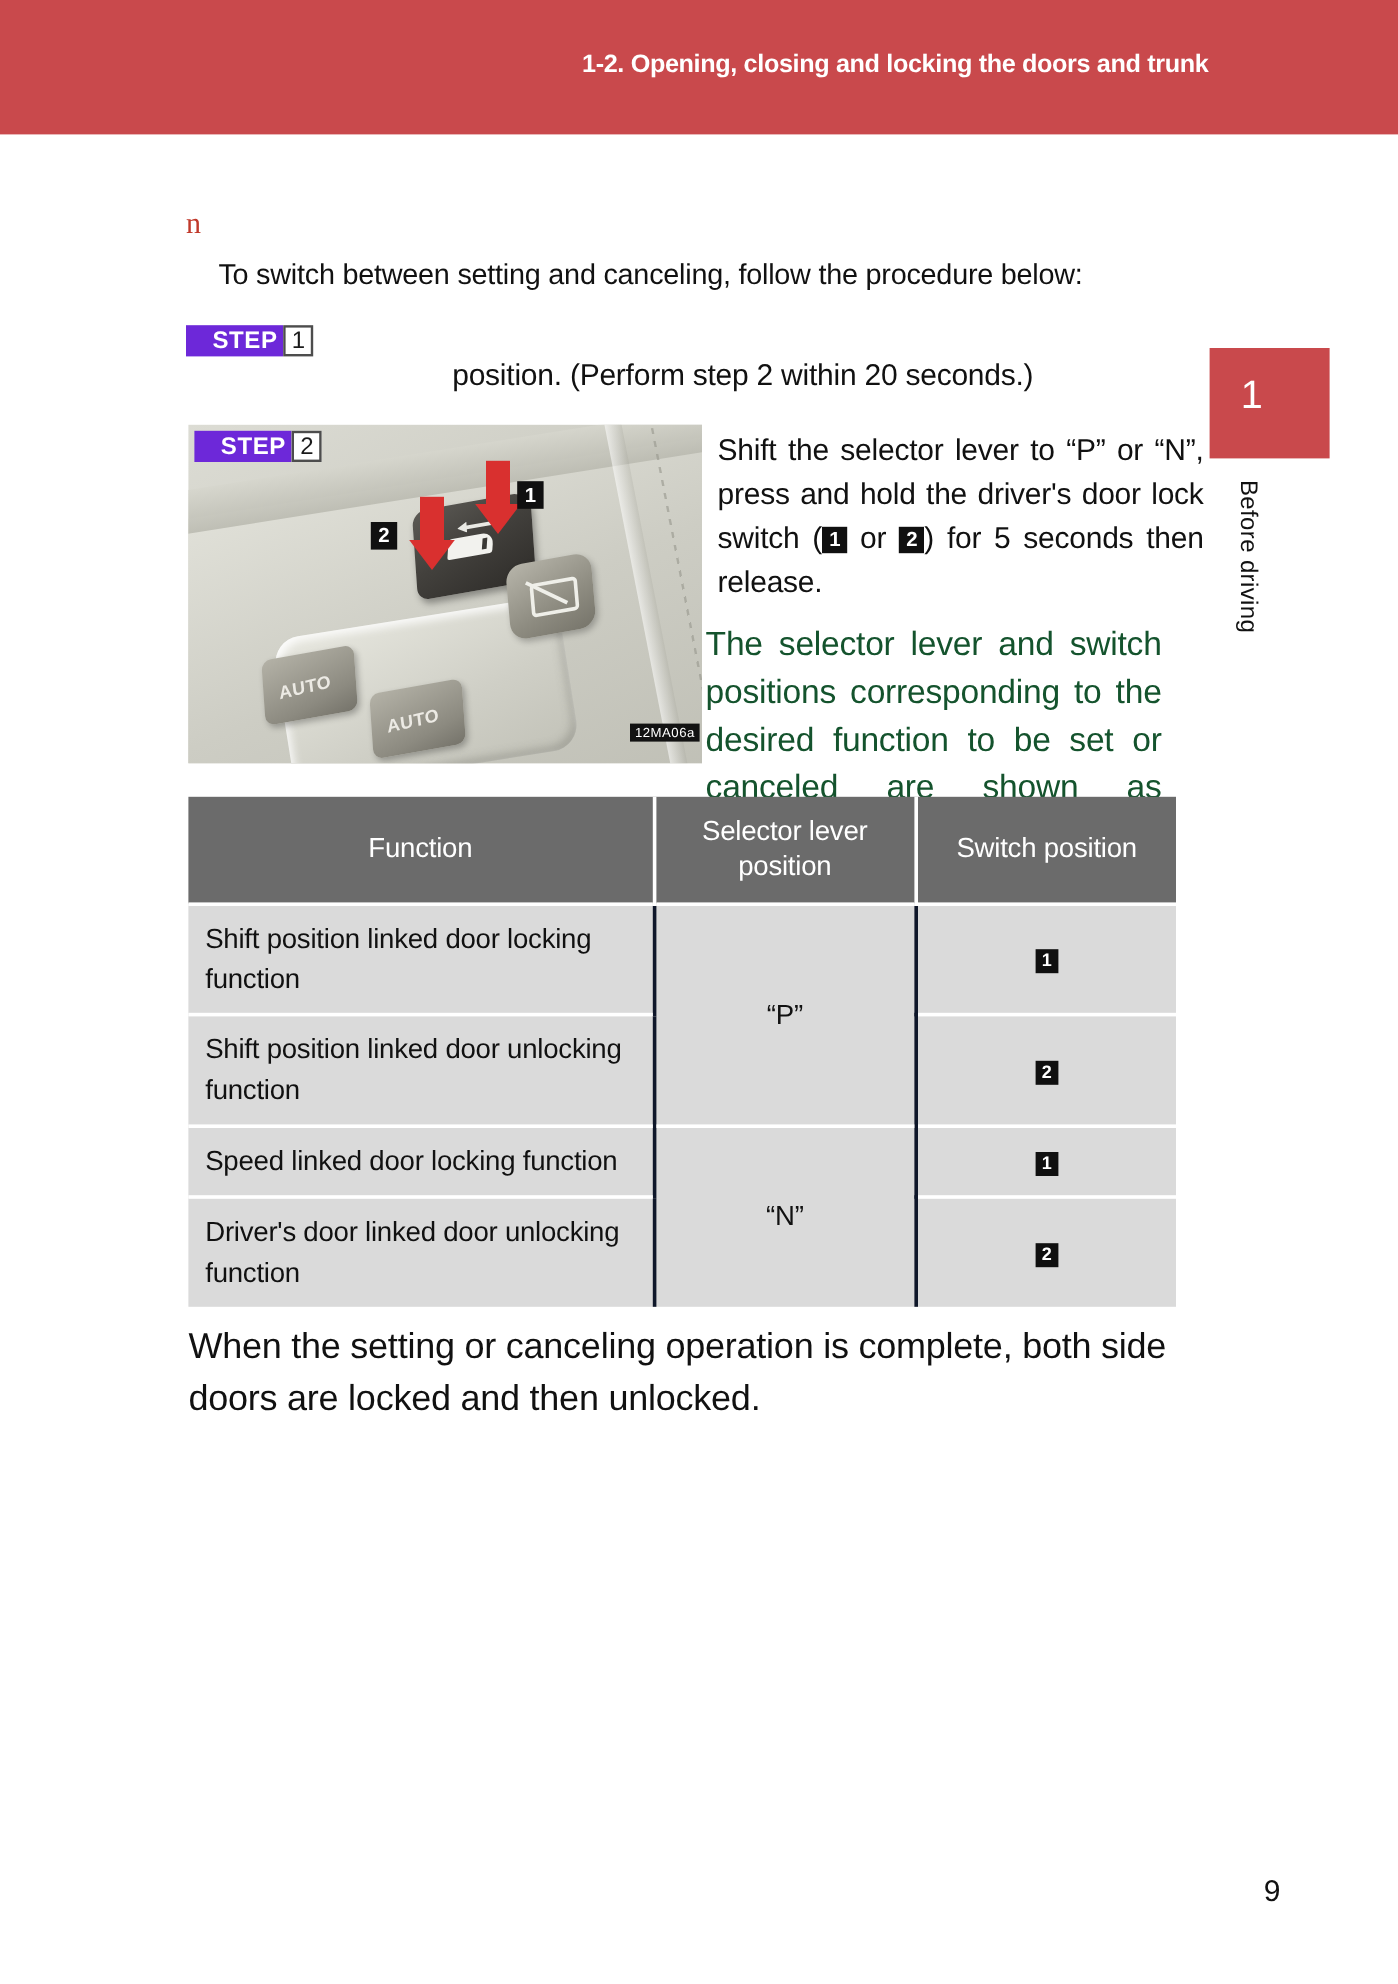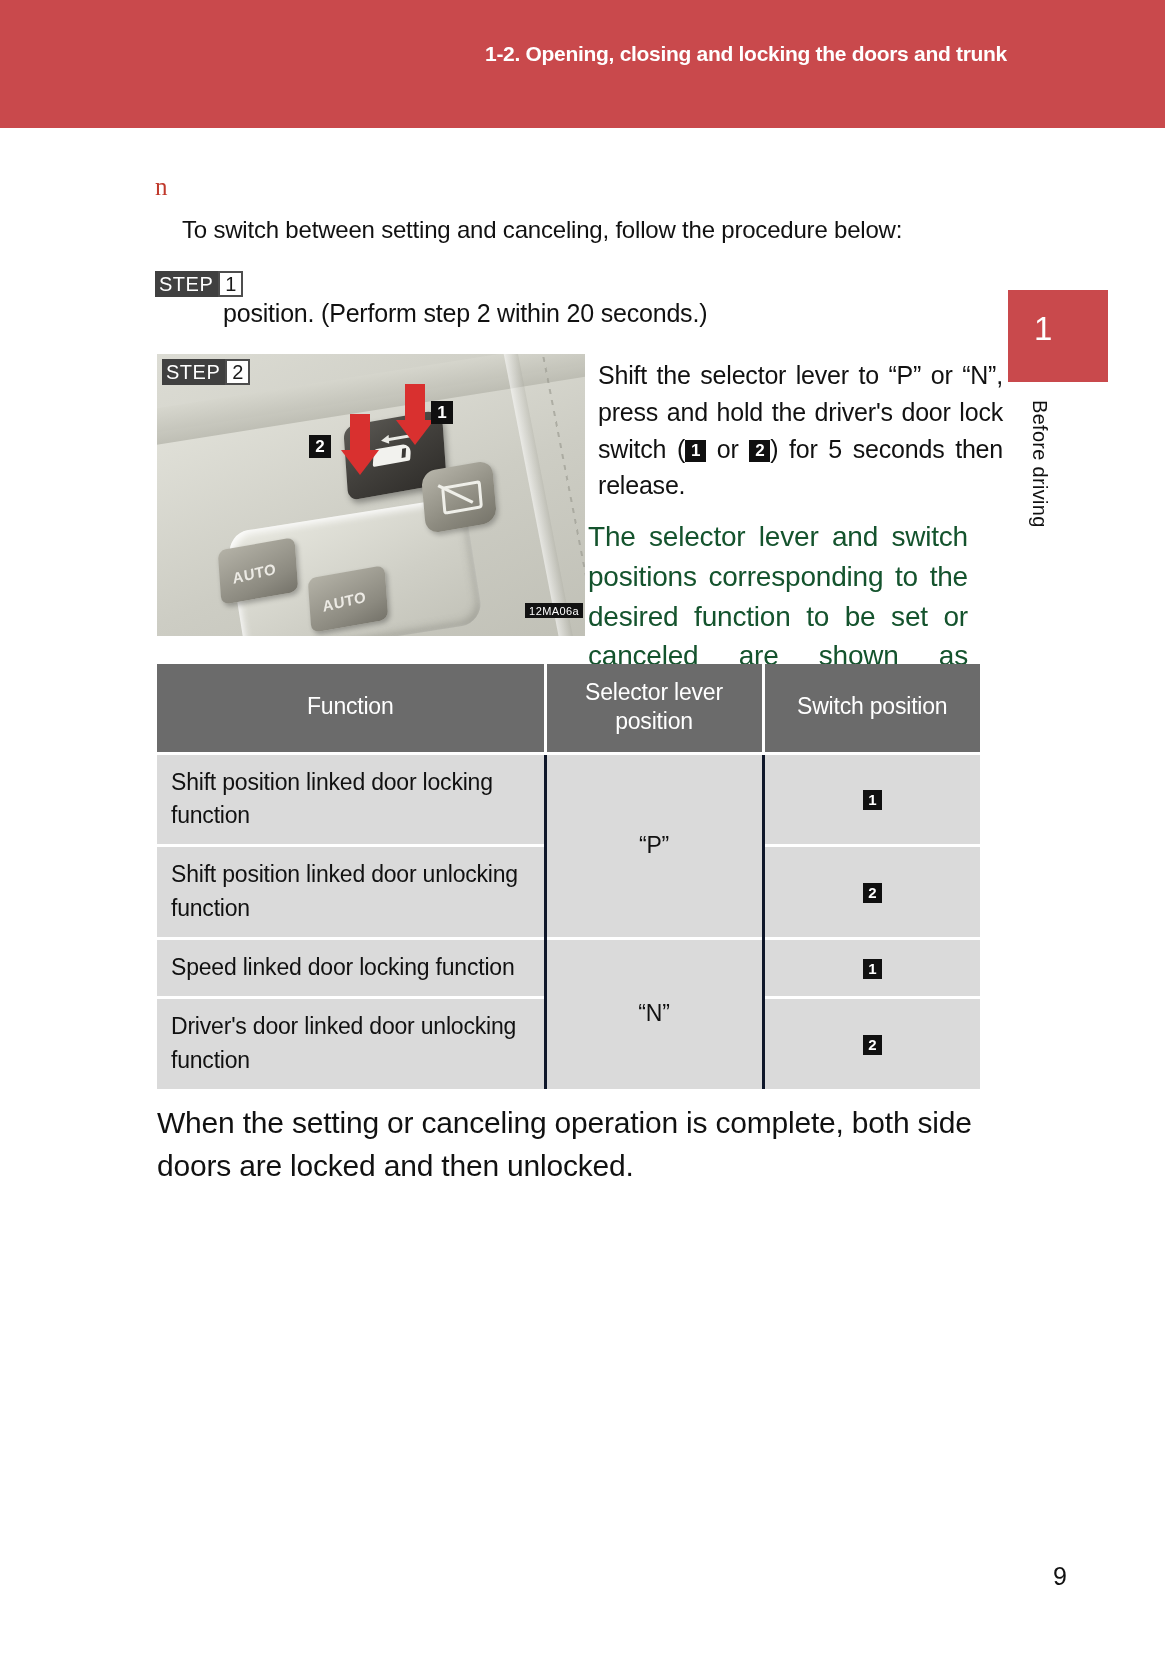--- a/index.html
+++ b/index.html
@@ -14,21 +14,21 @@
     position: relative;
     overflow: hidden;
     color: #000;
   }
 
   
   .header-band {
     position: absolute;
     left: 0; top: 0;
     width: 1165px;
-    height: 128px;
+    height: 112px;
     background: #c9494c;
   }
   .header-title {
     position: absolute;
     right: 158px;
     top: 42px;
     color: #ffffff;
     font-size: 21px;
     font-weight: bold;
     letter-spacing: -0.3px;
@@ -116,26 +116,27 @@
   }
   .step-badge {
     display: inline-flex;
     align-items: stretch;
     height: 26px;
     flex: 0 0 auto;
     position: relative;
     top: 2px;
   }
   .step-badge .word {
-    background: #404040;
+    background: #6d28d9;
     color: #ffffff;
     font-size: 20px;
     line-height: 26px;
-    padding: 0 5px 0 4px;
+    padding: 0 5px 0 22px;
     letter-spacing: 0.5px;
+    font-weight: bold;
   }
   .step-badge .num {
     background: #ffffff;
     color: #1a1a1a;
     border: 2px solid #4d4d4d;
     box-sizing: border-box;
     font-size: 20px;
     line-height: 22px;
     min-width: 25px;
     text-align: center;
@@ -148,20 +149,21 @@
     text-align: justify;
     flex: 1 1 auto;
     margin-left: 2px;
   }
   .step1-line2 {
     margin-left: 68px;
     margin-top: 4px;
     font-size: 25px;
     letter-spacing: -0.2px;
     color: #111;
+    text-align: center;
   }
 
   
   .figure {
     position: absolute;
     left: 157px;
     top: 230px;
     width: 428px;
     height: 282px;
     overflow: hidden;

